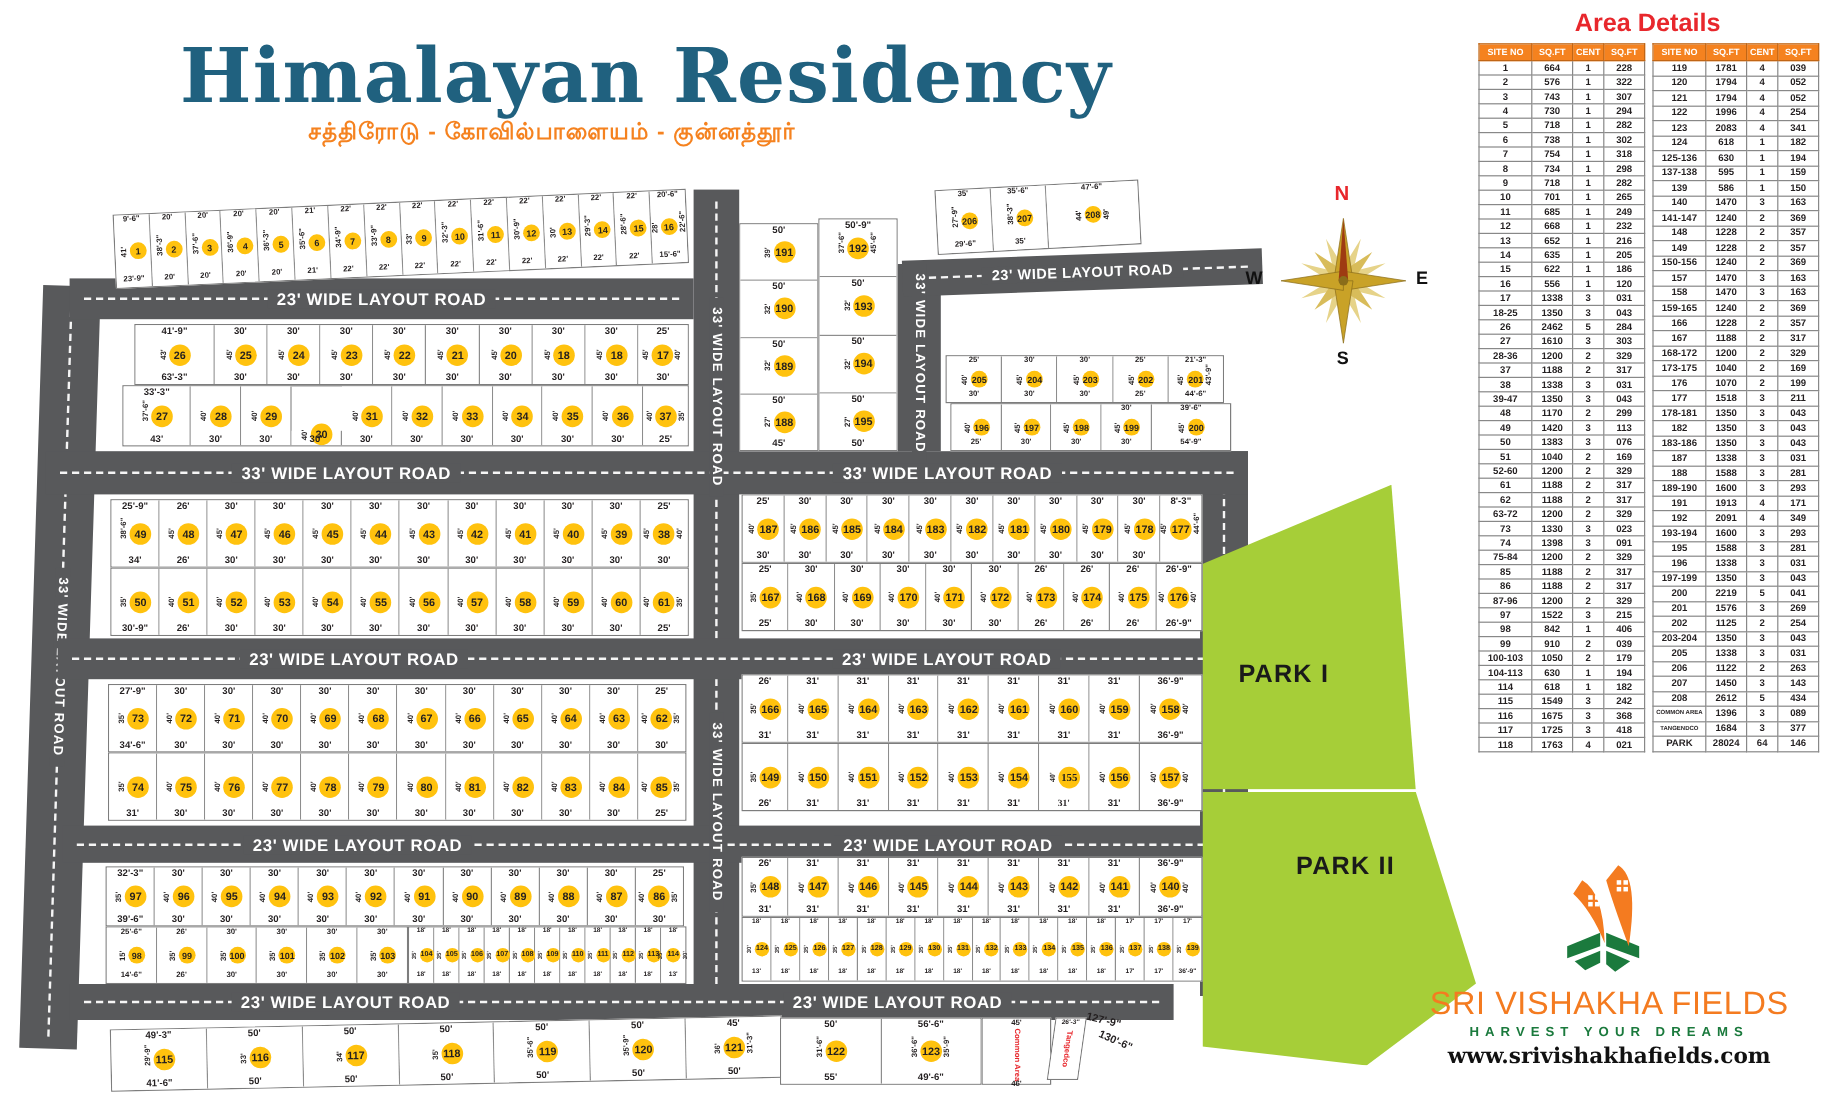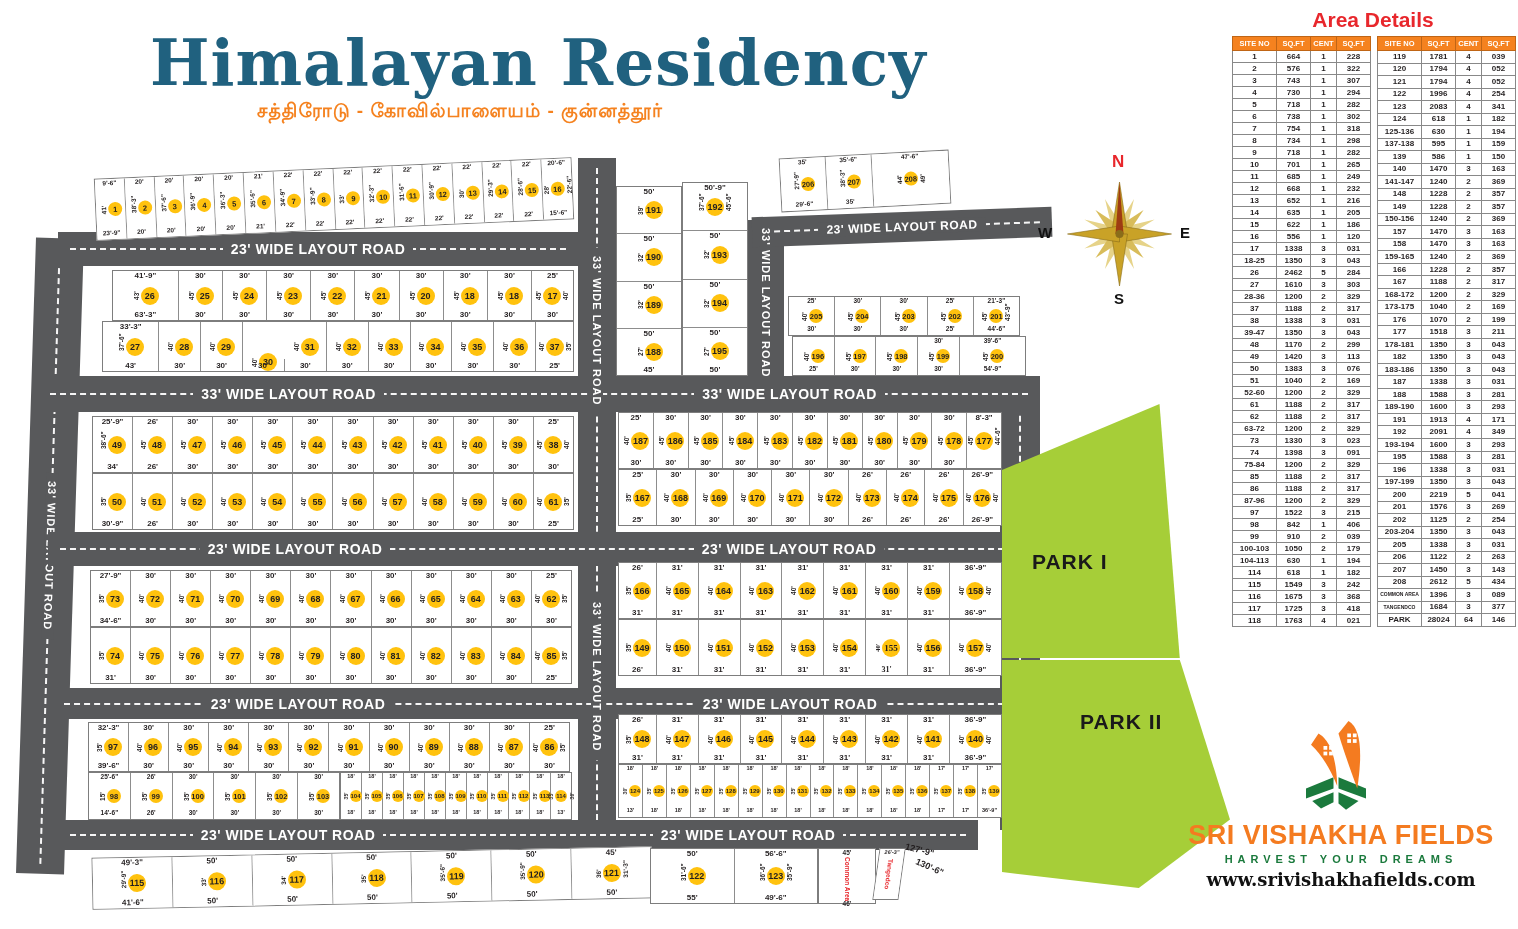--- a/index.html
+++ b/index.html
@@ -49,21 +49,21 @@
   .atwrap{position:absolute;display:flex;gap:6px;}
   table.areatbl{border-collapse:collapse;table-layout:fixed;background:#fff;}
   table.areatbl th{background:#F5821F;color:#fff;font-size:7.5px;padding:2px 0;border:1px solid #c06515;}
   table.areatbl td{border:1px solid #888;font-size:8px;font-weight:bold;text-align:center;
                    height:11px;padding:0;white-space:nowrap;overflow:hidden;line-height:1;}
   
   .cletter{position:absolute;font-weight:bold;font-size:15px;color:#111;}
   .cletter.n{color:#E8272C;font-size:17px;}
   
   .brand{position:absolute;text-align:center;}
-  .bname{font-weight:bold;font-size:27px;color:#F47B20;letter-spacing:.5px;white-space:nowrap;}
+  .bname{font-weight:normal;font-size:27px;color:#F47B20;letter-spacing:.5px;white-space:nowrap;}
   .btag{font-weight:bold;font-size:11px;color:#1B7A3D;letter-spacing:5px;margin-top:2px;}
   .bsite{font-family:"DejaVu Serif",serif;font-weight:bold;font-size:18px;color:#111;margin-top:4px;}
   .redrot{position:absolute;color:#E8272C;font-size:6.5px;font-weight:bold;
           writing-mode:vertical-rl;white-space:nowrap;}
   .diag{position:absolute;font-size:9px;font-weight:bold;white-space:nowrap;}
 </style>
 </head>
 <body>
 
 <div class="abs" style="left:150px;top:26px;width:620px;text-align:center;">

